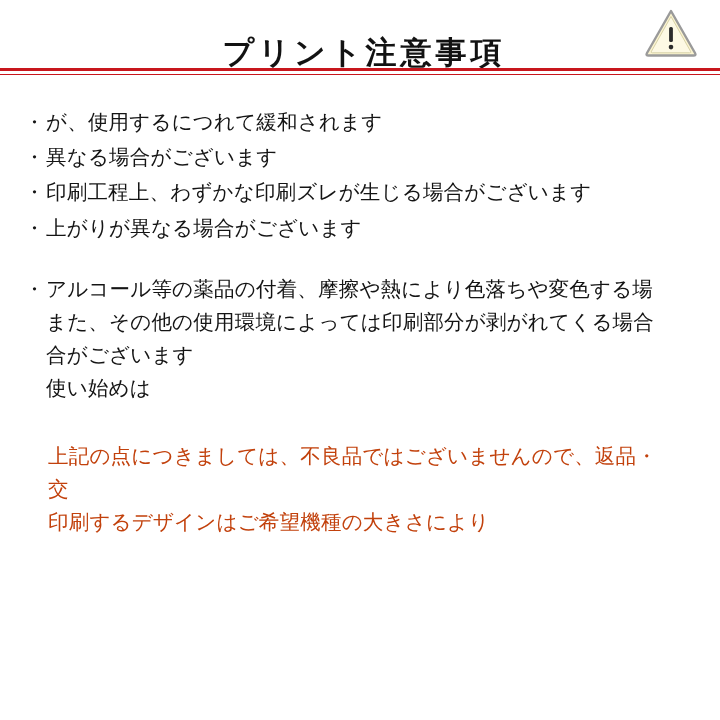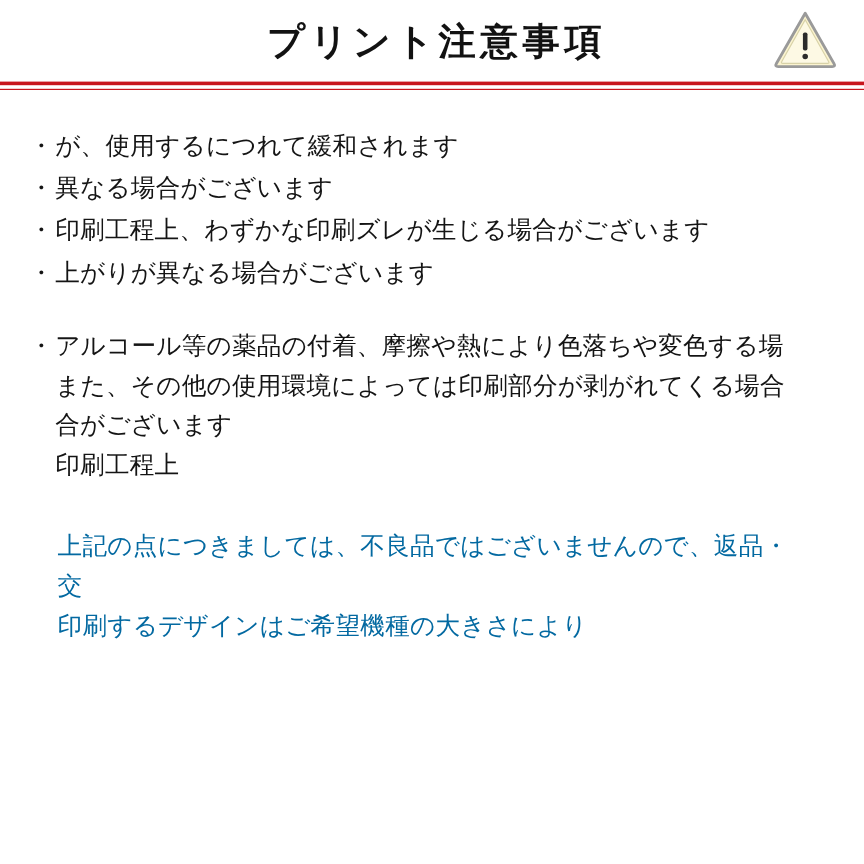--- a/index.html
+++ b/index.html
@@ -20,21 +20,21 @@
     width: 720px;
     height: 720px;
     background: #ffffff;
   }
 
   
   .header {
     position: relative;
     height: 68px;
     display: flex;
-    align-items: center;
+    align-items: flex-end;
     justify-content: center;
   }
   .header-title {
     font-size: 31px;
     font-weight: bold;
     letter-spacing: 4px;
     color: #121212;
     line-height: 1;
     padding-left: 8px;
   }
@@ -102,21 +102,21 @@
     height: 26px;
   }
 
   
   .note {
     margin: 34px 0 0 0;
     padding: 0 24px 0 24px;
     font-size: 20.5px;
     line-height: 1.62;
     letter-spacing: 0.2px;
-    color: #0369a1;
+    color: #c2410c;
   }
 </style>
 </head>
 <body>
 
 <div class="page">
 
   <div class="header">
     <div class="header-title">プリント注意事項</div>
     <div class="warning-icon">
@@ -157,21 +157,21 @@
         <span class="sub">上がりが異なる場合がございます</span>
       </li>
 
       <li class="gap-block"></li>
 
       <li class="bullet-item">
         <span class="dot">・</span>
         <span class="txt">アルコール等の薬品の付着、摩擦や熱により色落ちや変色する場</span>
         <span class="sub">また、その他の使用環境によっては印刷部分が剥がれてくる場合</span>
         <span class="sub">合がございます</span>
-        <span class="sub">印刷工程上</span>
+        <span class="sub">使い始めは</span>
       </li>
 
     </ul>
 
     <div class="note">
       <div>上記の点につきましては、不良品ではございませんので、返品・交</div>
       <div>印刷するデザインはご希望機種の大きさにより</div>
     </div>
   </div>
 

